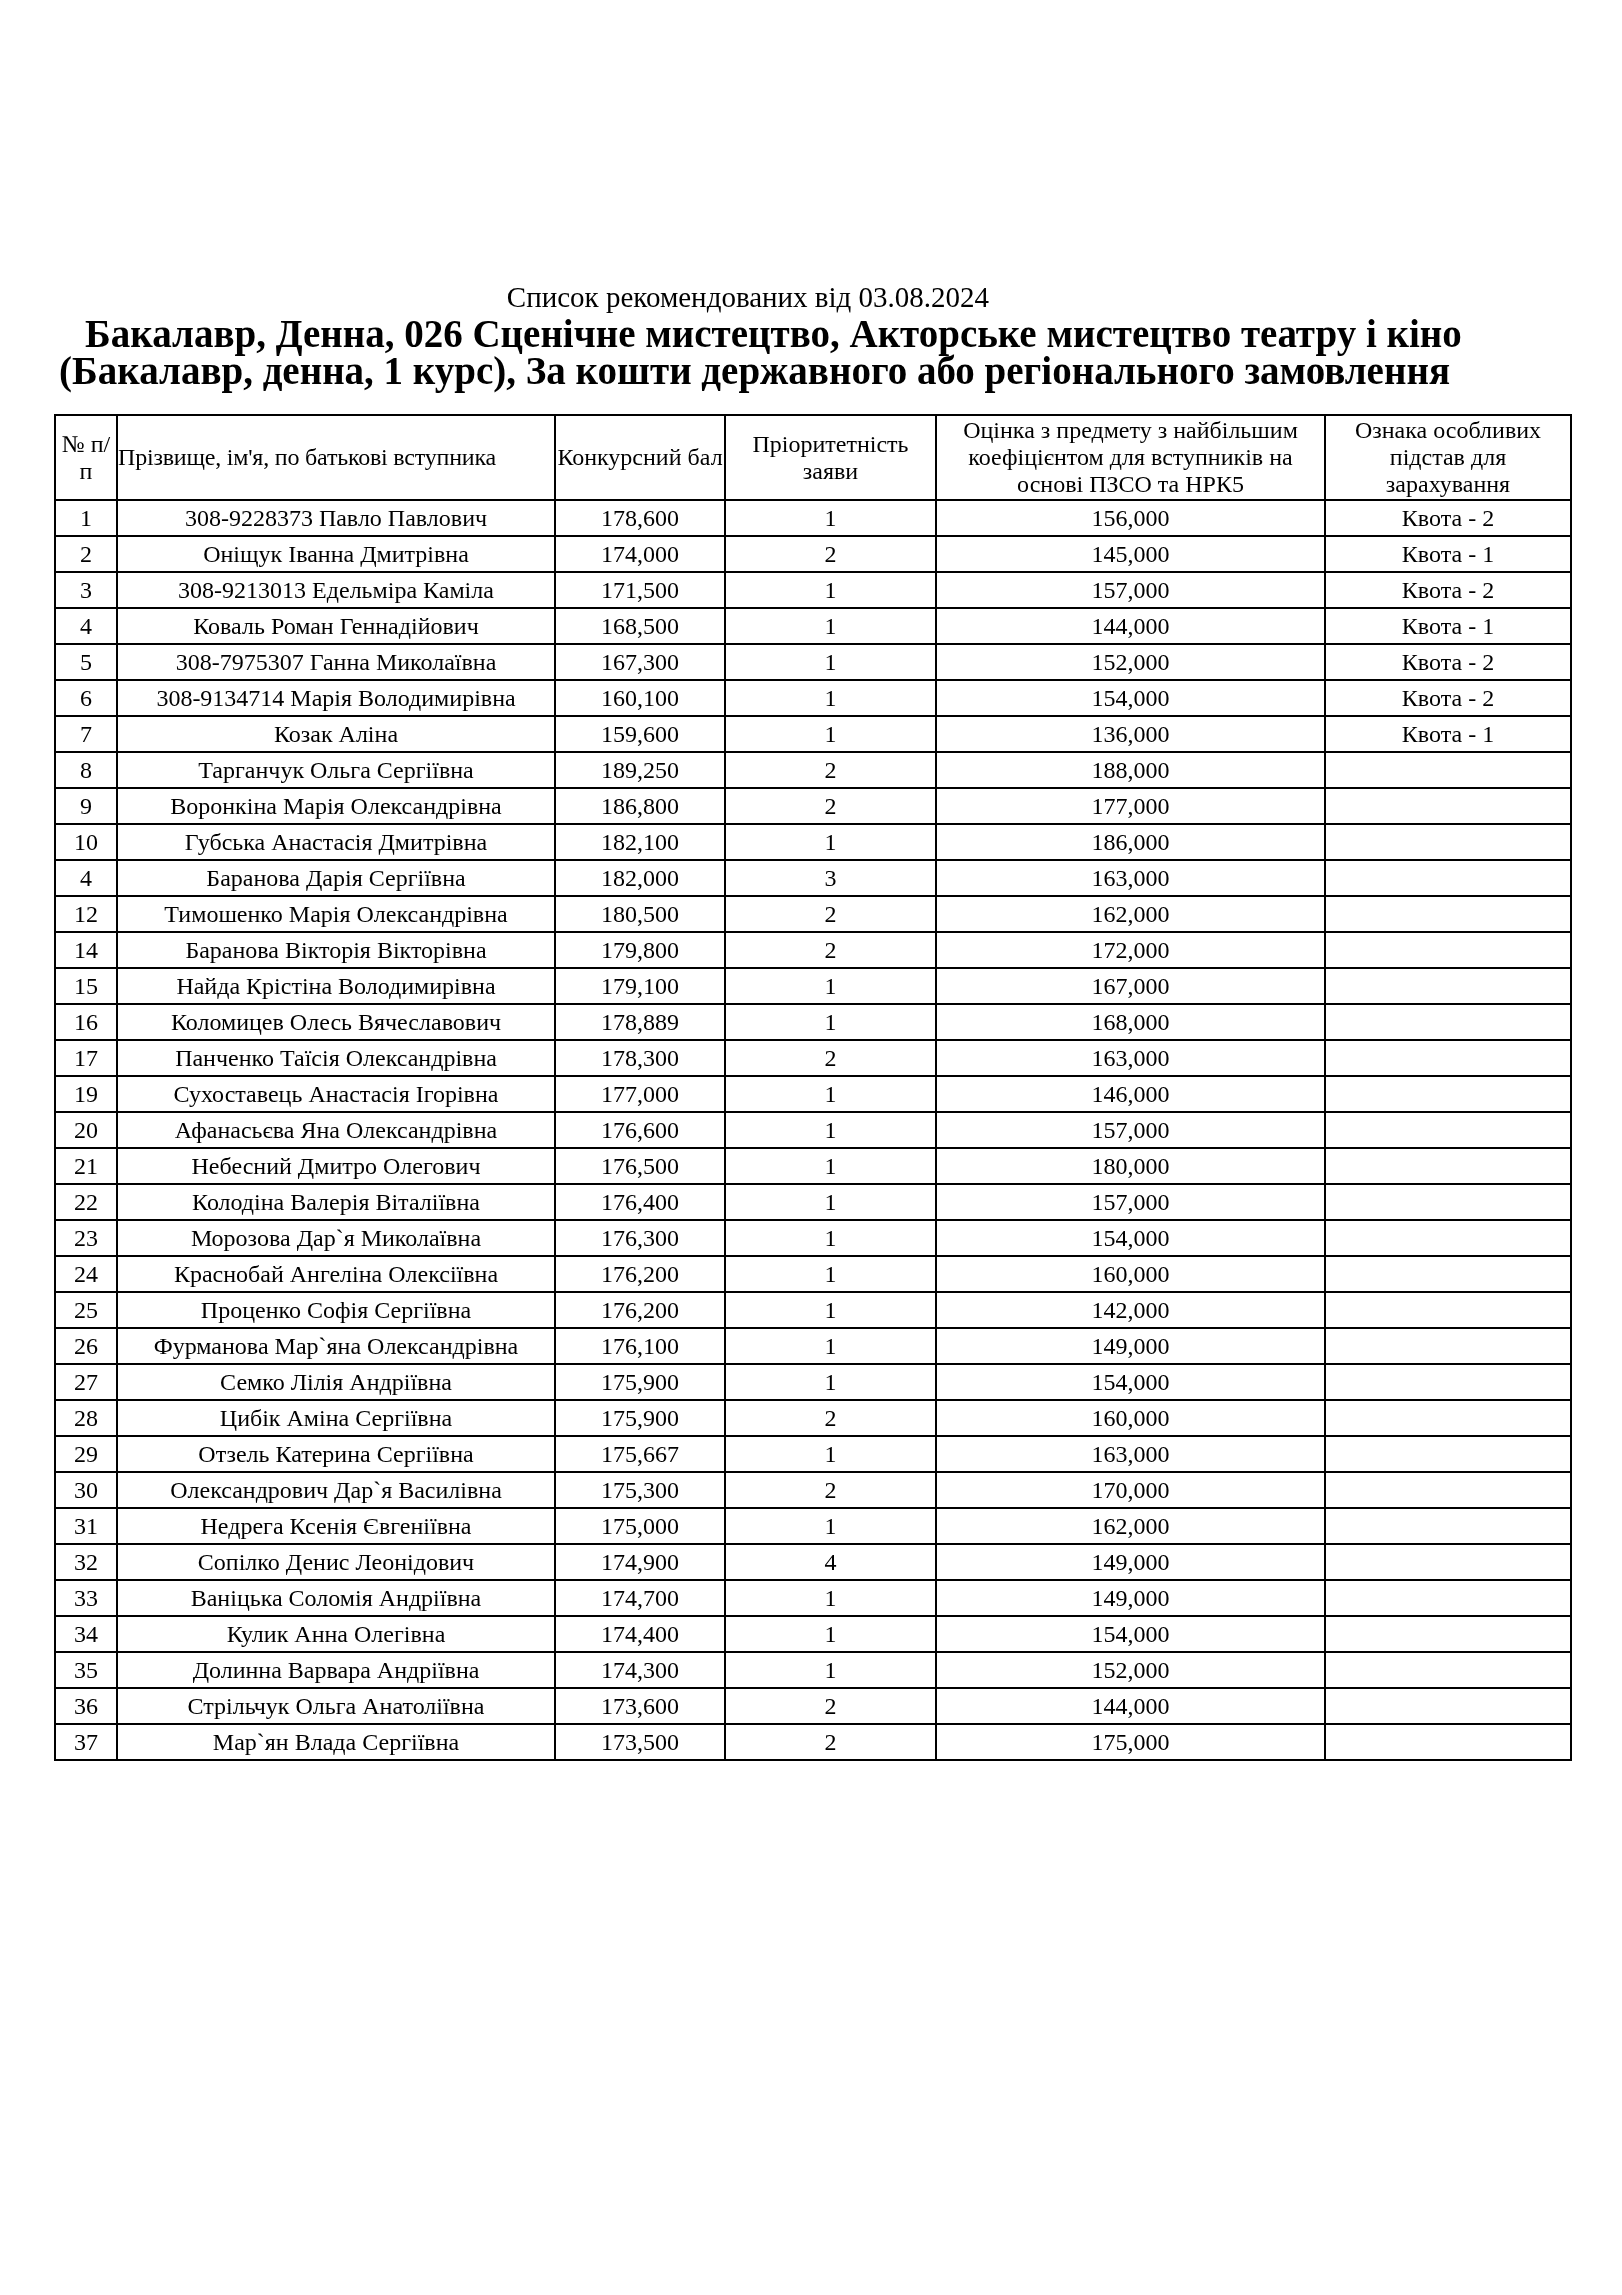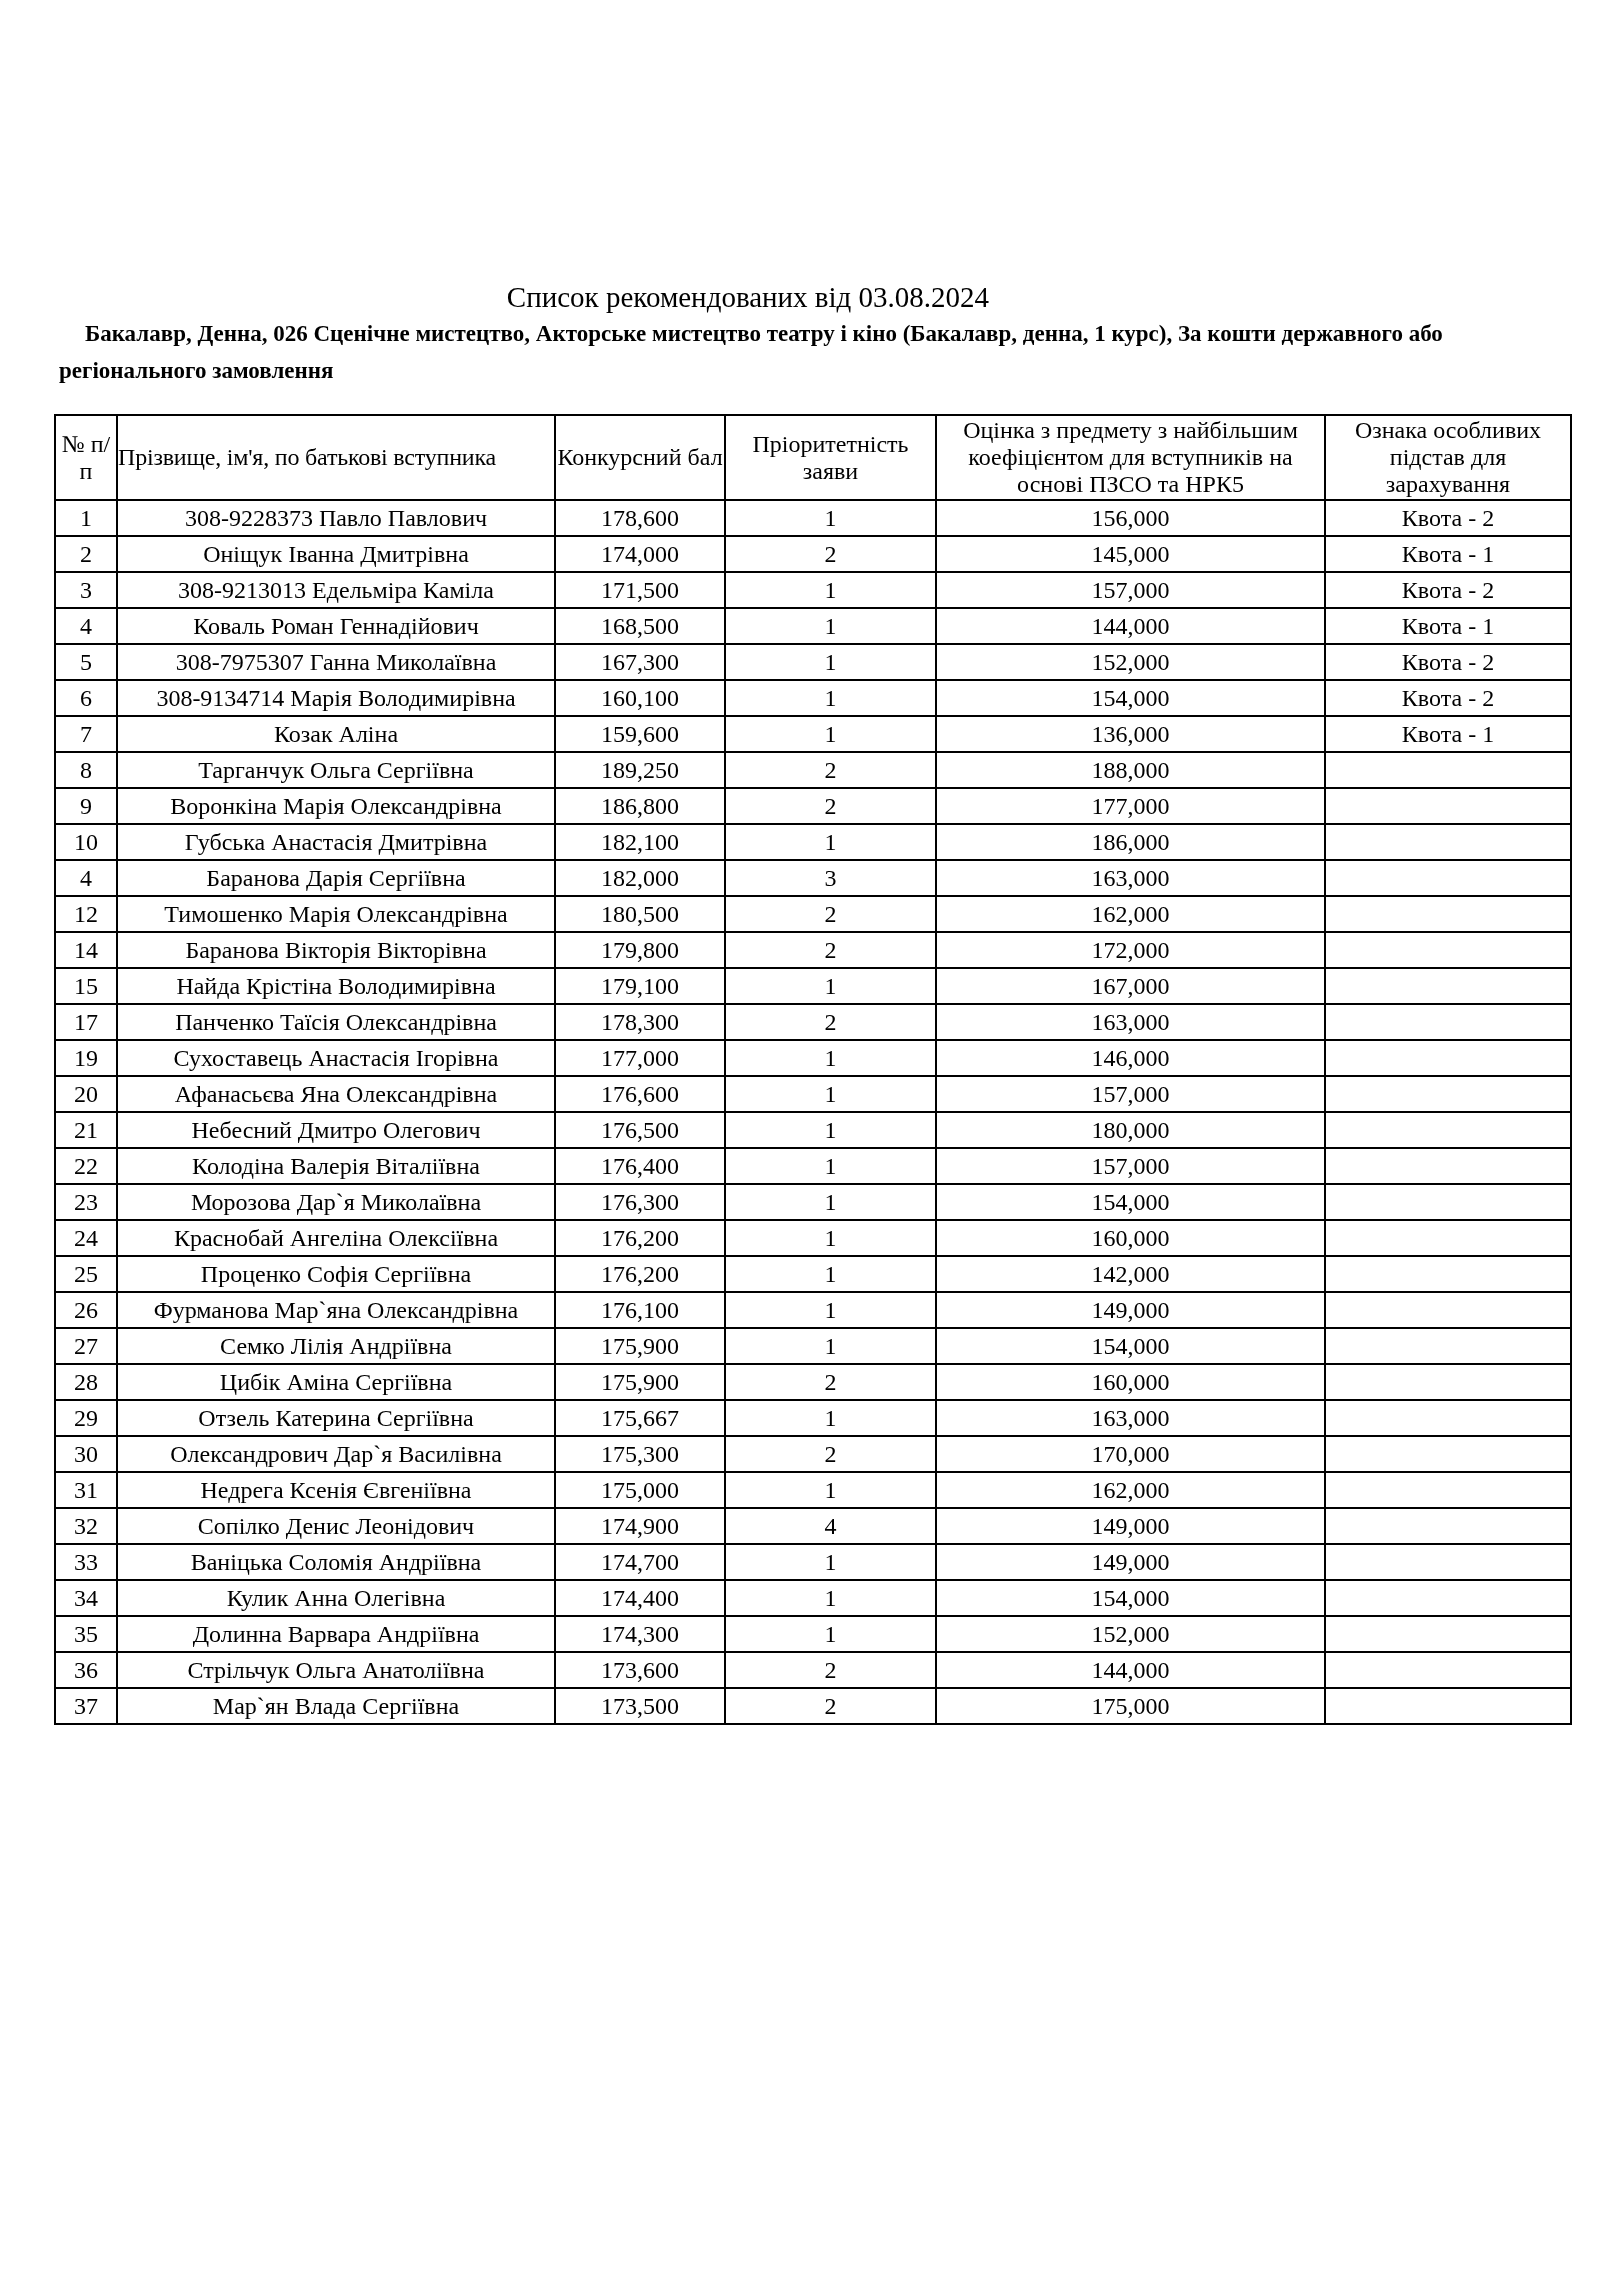--- a/index.html
+++ b/index.html
@@ -6,21 +6,21 @@
     body {
       width: 1623px; height: 2295px; position: relative; overflow: hidden;
       font-family: "Liberation Serif", "DejaVu Serif", serif; color: #000;
     }
     .title {
       position: absolute; left: 0; width: 1496px; top: 280px;
       text-align: center; font-size: 29px; line-height: 34px;
     }
     .subtitle {
       position: absolute; left: 59px; width: 1512px; top: 315px;
-      font-size: 23px; line-height: 37px; font-weight: bold;
+      font-size: 39px; line-height: 37px; font-weight: bold;
       text-indent: 26px;
     }
     table.list {
       position: absolute; left: 54px; top: 414px;
       border-collapse: collapse; table-layout: fixed;
       width: 1515px;
     }
     table.list th, table.list td {
       border: 2.6px solid #000; padding: 0; overflow: hidden; white-space: nowrap;
     }
@@ -172,20 +172,28 @@
       </tr>
       <tr>
         <td>15</td>
         <td class="name">Найда Крістіна Володимирівна</td>
         <td>179,100</td>
         <td>1</td>
         <td>167,000</td>
         <td></td>
       </tr>
       <tr>
+        <td>16</td>
+        <td class="name">Коломицев Олесь Вячеславович</td>
+        <td>178,889</td>
+        <td>1</td>
+        <td>168,000</td>
+        <td></td>
+      </tr>
+      <tr>
         <td>17</td>
         <td class="name">Панченко Таїсія Олександрівна</td>
         <td>178,300</td>
         <td>2</td>
         <td>163,000</td>
         <td></td>
       </tr>
       <tr>
         <td>19</td>
         <td class="name">Сухоставець Анастасія Ігорівна</td>

